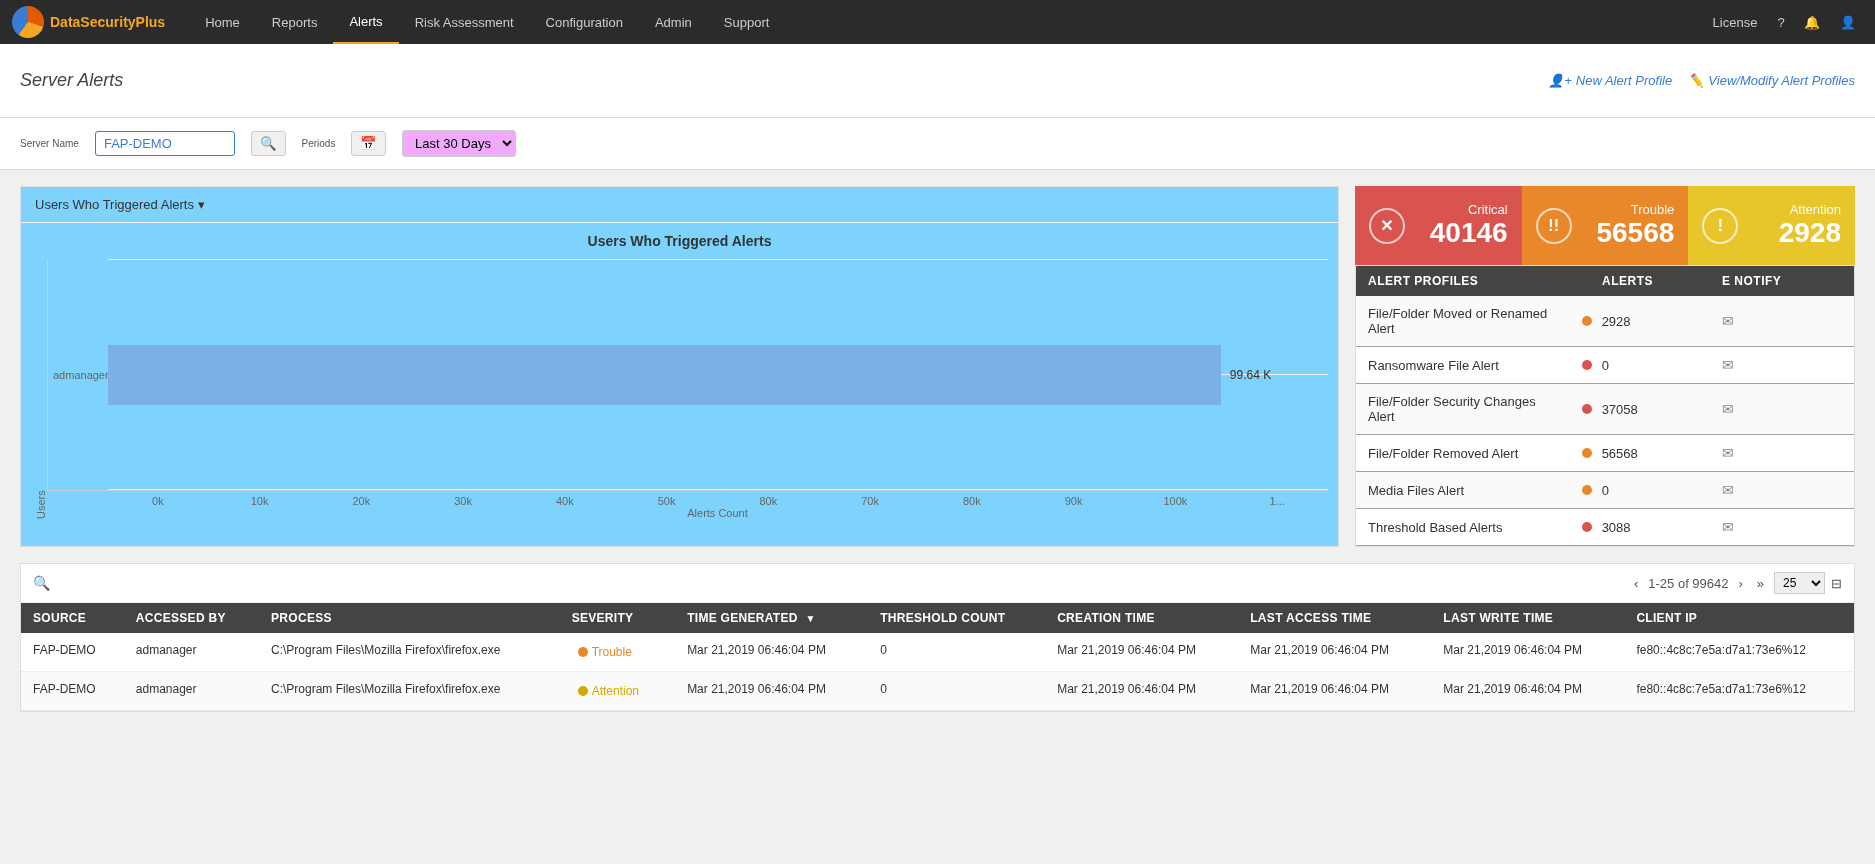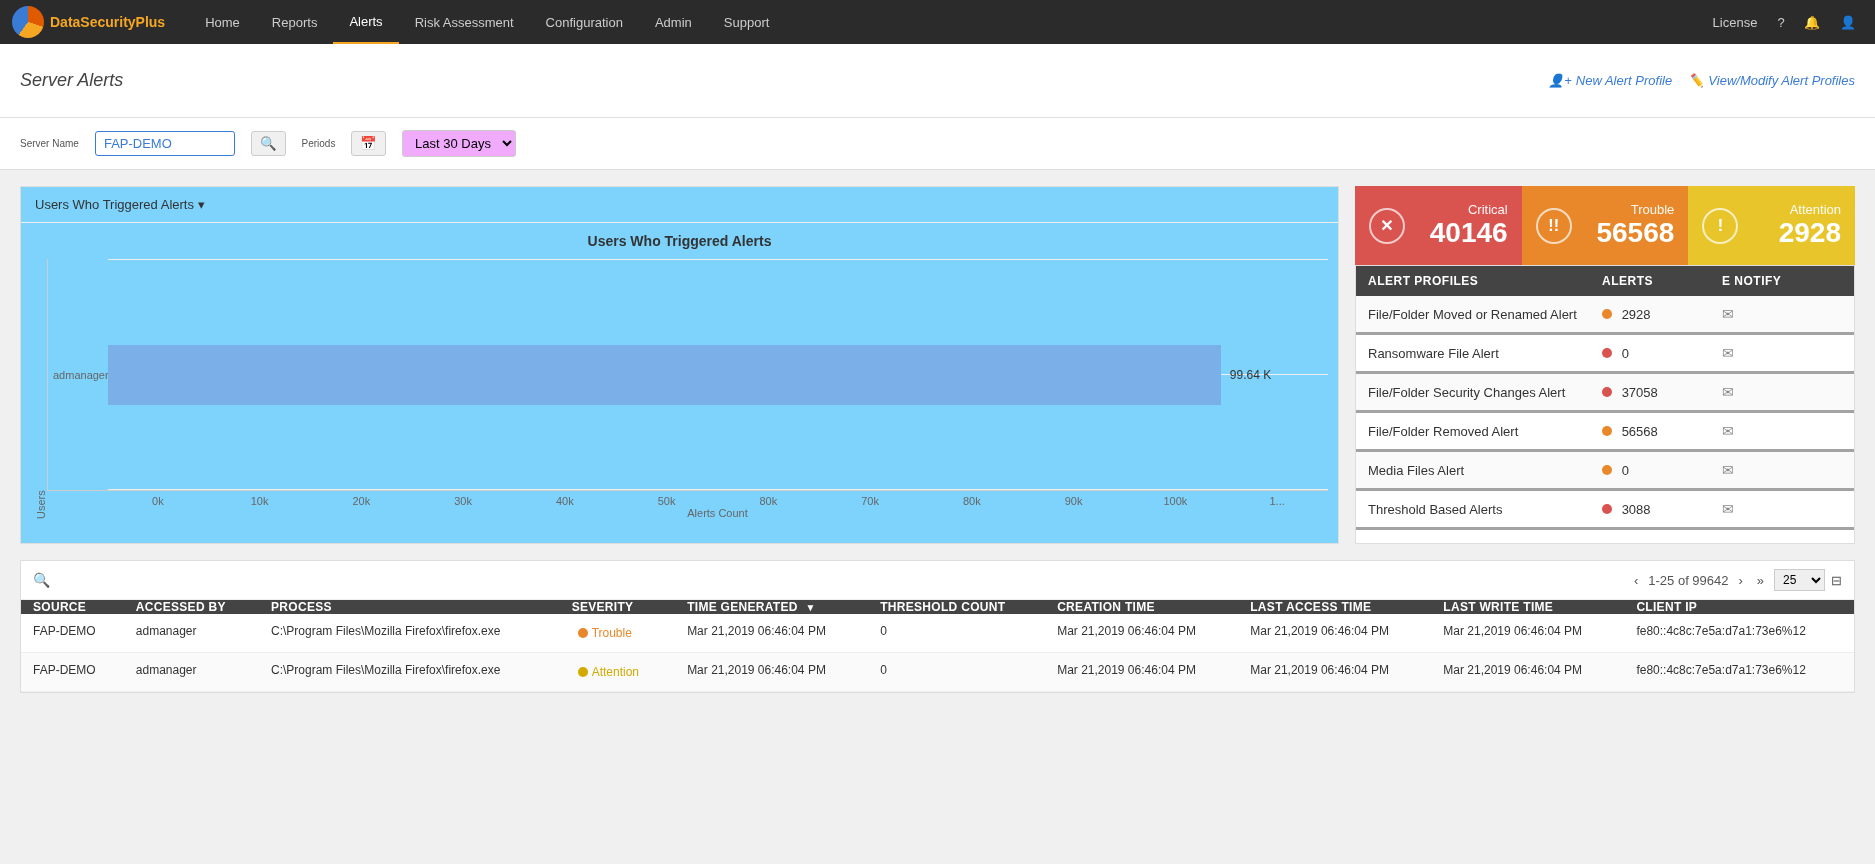--- a/index.html
+++ b/index.html
@@ -272,23 +272,24 @@
       grid-template-columns: 1fr 120px 120px;
       padding: 8px 12px;
       font-size: 12px;
       font-weight: bold;
       letter-spacing: 0.5px;
     }
     .alert-table-row {
       display: grid;
       grid-template-columns: 1fr 120px 120px;
       padding: 10px 12px;
-      border-bottom: 3px solid #a3a3a3;
+      border-bottom: 1px solid #a3a3a3;
       align-items: center;
       font-size: 13px;
+      gap: 20px;
     }
     .alert-table-row:nth-child(even) { background: #fafafa; }
     .alert-dot {
       display: inline-block;
       width: 10px; height: 10px;
       border-radius: 50%;
       margin-right: 6px;
     }
     .dot-orange { background: #e8882a; }
     .dot-red { background: #d9534f; }
@@ -311,21 +312,21 @@
     .pagination-btn { cursor: pointer; font-size: 13px; color: #555; padding: 2px 4px; }
     .page-size-select { border: 1px solid #ccc; padding: 2px 4px; font-size: 12px; }
 
     .data-table {
       width: 100%;
       border-collapse: collapse;
     }
     .data-table th {
       background: #444;
       color: #fff;
-      padding: 0 12px;
+      padding: 8px 12px;
       text-align: left;
       font-size: 12px;
       font-weight: bold;
       letter-spacing: 0.3px;
       white-space: nowrap;
     }
     .data-table td {
       padding: 10px 12px;
       border-bottom: 1px solid #eee;
       font-size: 12px;

